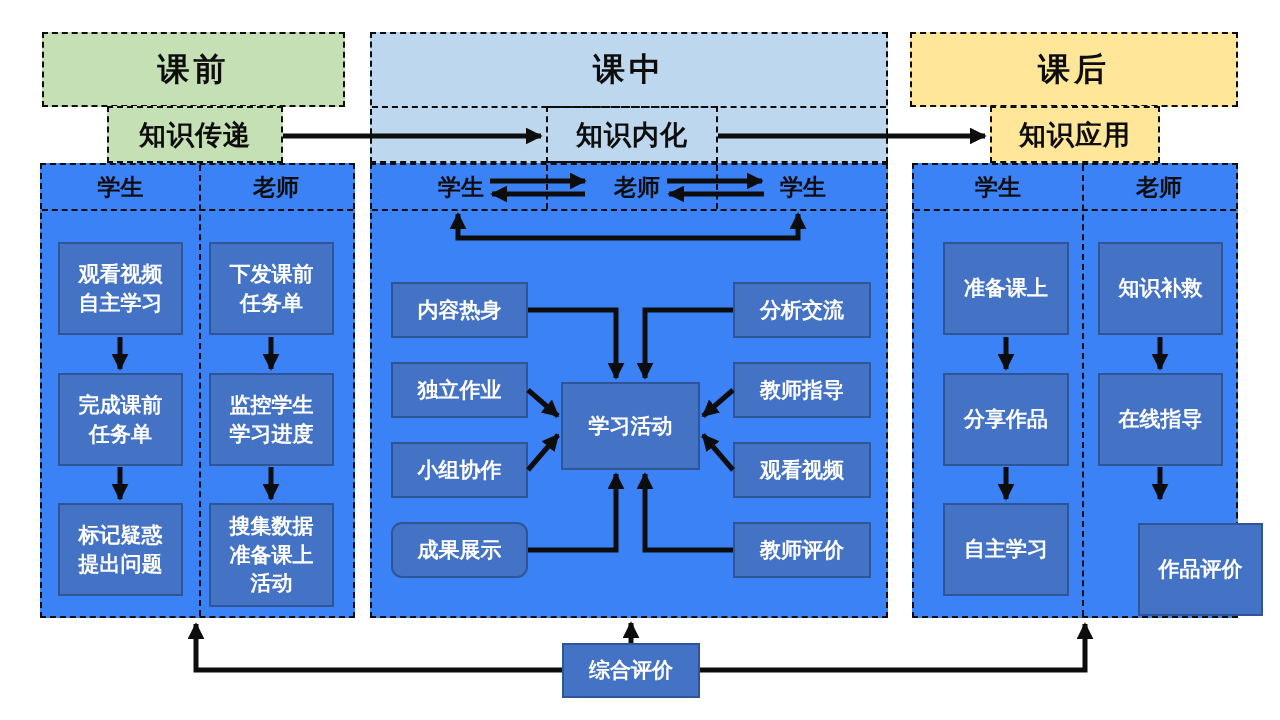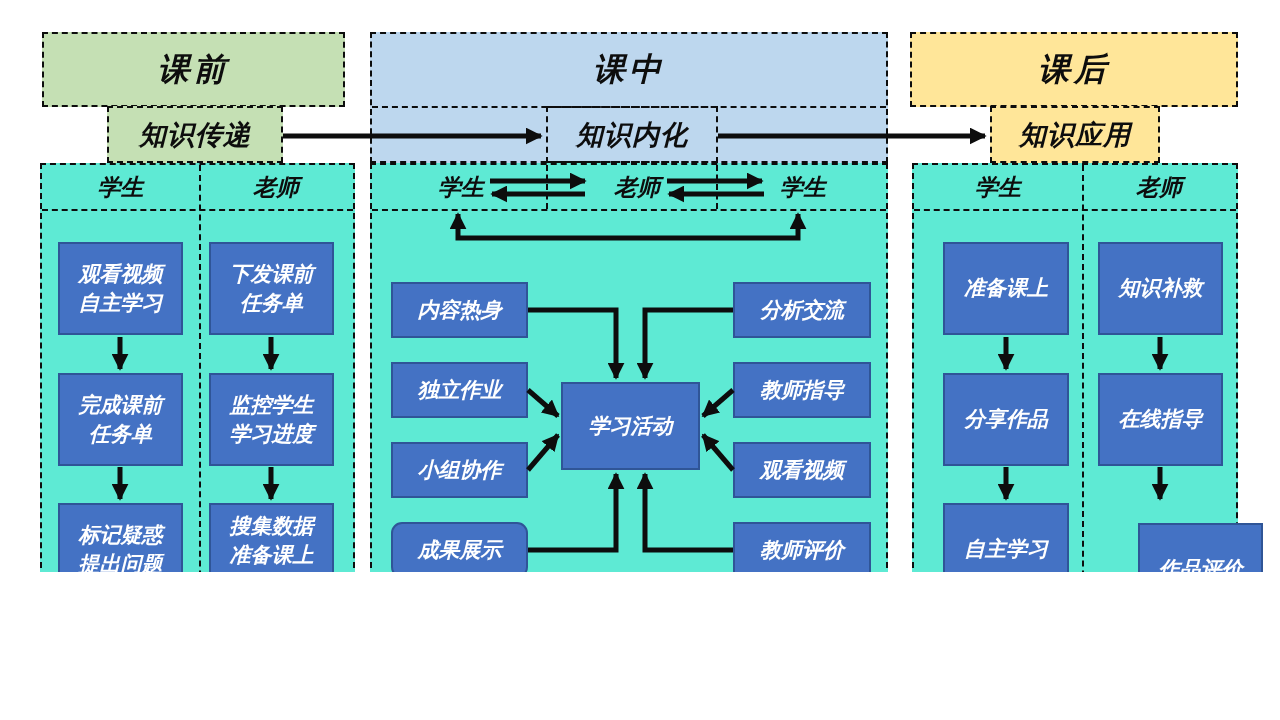--- a/index.html
+++ b/index.html
@@ -6,32 +6,32 @@
     --pre-fill:#c5e0b4;
     --during-fill:#bdd7ee;
     --post-fill:#ffe699;
     --action-fill:#4472c4;
     --action-border:#2f5597;
     --action-text:#ffffff;
     --line:#0d0d0d;
   }
   html,body{margin:0;padding:0;background:#ffffff;}
   .stage{
-    position:relative;width:1280px;height:572px;background:#ffffff;overflow:hidden;
-    font-family:"Liberation Sans","DejaVu Sans",sans-serif;color:#0d0d0d;font-style:italic;
+    position:relative;width:1280px;height:720px;background:#ffffff;overflow:hidden;
+    font-family:"Liberation Sans","DejaVu Sans",sans-serif;color:#0d0d0d;
   }
   .abs{position:absolute;box-sizing:border-box;}
   .dashed{border:2px dashed var(--line);}
   .center{display:flex;align-items:center;justify-content:center;text-align:center;}
   .phase-hdr{font-size:32px;font-weight:bold;letter-spacing:4px;}
   .phase-sub{font-size:27px;font-weight:bold;letter-spacing:1px;}
   .pre-bg{background:var(--pre-fill);}
   .during-bg{background:var(--during-fill);}
   .post-bg{background:var(--post-fill);}
-  .body-box{background:#5eead4;}
+  .body-box{background:#3b82f6;}
   .role{font-size:23px;font-weight:bold;}
   .vline{border-left:2px dashed var(--line);width:0;}
   .hline{border-top:2px dashed var(--line);height:0;}
   .action{
     background:var(--action-fill);border:2px solid var(--action-border);
     color:var(--action-text);font-weight:bold;font-size:21px;line-height:1.38;
     white-space:pre-line;
   }
   svg.connectors{position:absolute;left:0;top:0;pointer-events:none;}
   svg.connectors path{stroke:var(--line);stroke-width:5;fill:none;stroke-linejoin:miter;}

